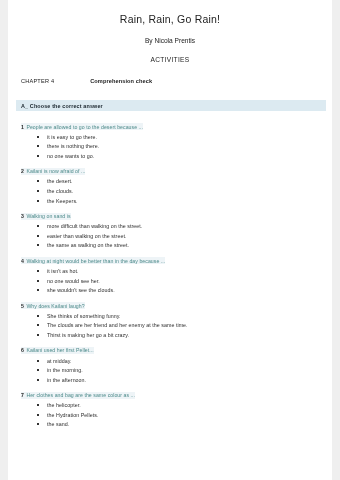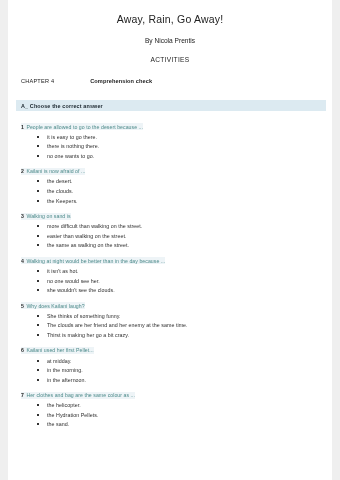--- a/index.html
+++ b/index.html
@@ -122,21 +122,21 @@
     color: #2e2e2e;
     letter-spacing: 0.05px;
   }
 </style>
 </head>
 <body>
 
 <div class="page">
 
   <div class="doc-head">
-    <div class="doc-title">Away, Rain, Go Away!</div>
+    <div class="doc-title">Rain, Rain, Go Rain!</div>
     <div class="doc-author">By Nicola Prentis</div>
     <div class="doc-section">ACTIVITIES</div>
   </div>
 
   <div class="chapter-row">
     <span class="chapter-label">CHAPTER 4</span>
     <span class="chapter-topic">Comprehension check</span>
   </div>
 
   <div class="part-band">A_ Choose the correct answer</div>

